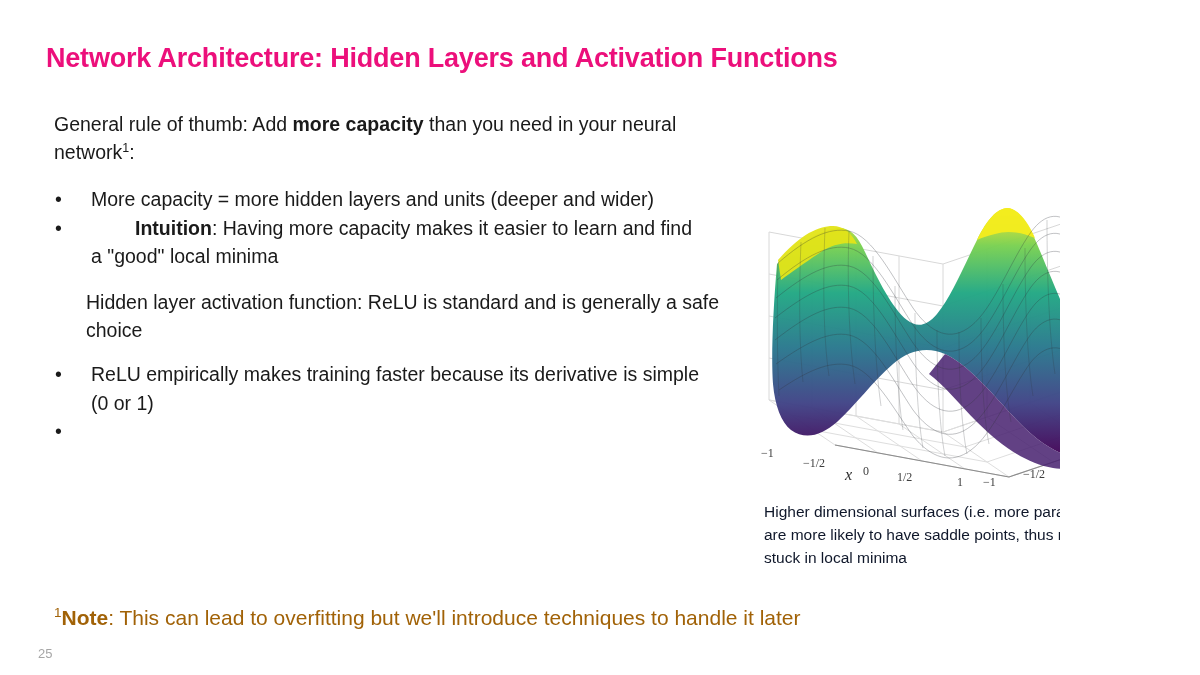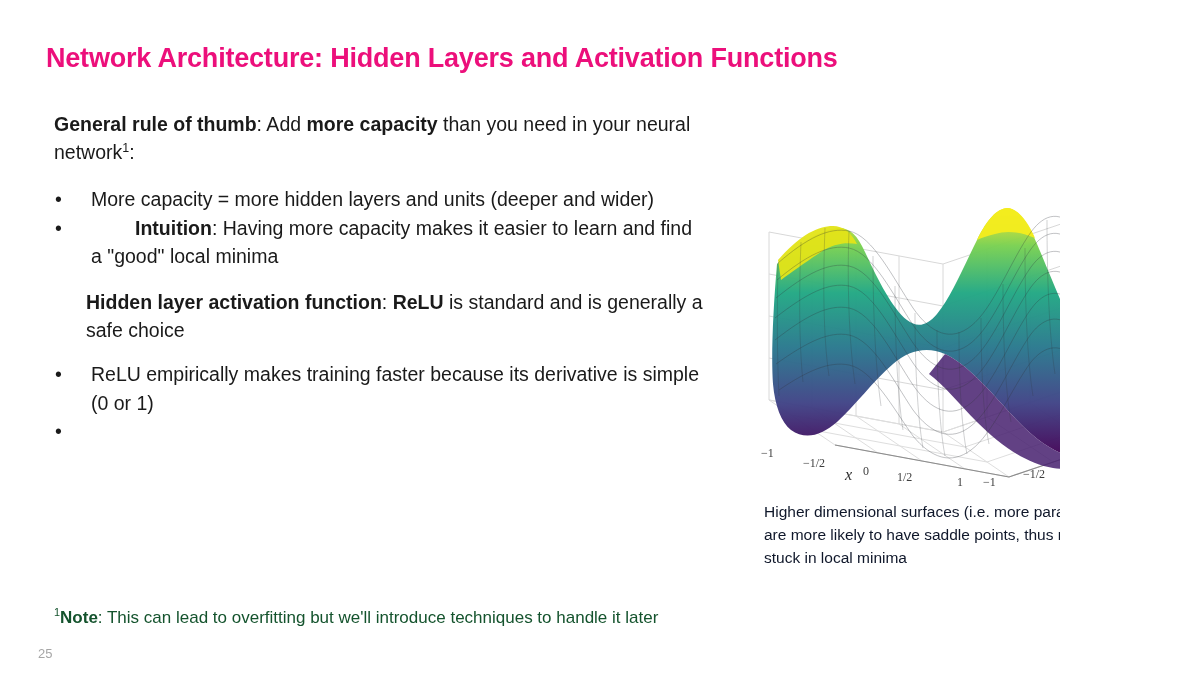--- a/index.html
+++ b/index.html
@@ -34,21 +34,21 @@
   
   .body-col {
     position: absolute;
     left: 54px;
     width: 650px;
     color: #1a1a1a;
     font-size: 19.5px;
     line-height: 28px;
   }
   .para { font-weight: 400; }
-  .para .lead { font-weight: bold; }
+  .para .lead { font-weight: normal; }
   .para .bi { font-weight: bold; }
   sup.fn {
     font-size: 0.64em;
     vertical-align: super;
     line-height: 0;
   }
 
   ul.bullets {
     list-style: none;
     margin: 0;
@@ -76,22 +76,22 @@
   #block-rule      { top: 110px; }
   #block-bullets-1 { top: 185px; }
   #block-relu      { top: 288px; margin-left: 32px; }
   #block-bullets-2 { top: 360px; }
 
   
   #footnote {
     position: absolute;
     left: 54px;
     top: 606px;
-    font-size: 17px;
-    color: #14532d;
+    font-size: 21px;
+    color: #a16207;
     line-height: 24px;
   }
   #footnote .b { font-weight: bold; }
   #page-number {
     position: absolute;
     left: 38px;
     top: 646px;
     font-size: 13px;
     color: #a6a6a6;
   }

